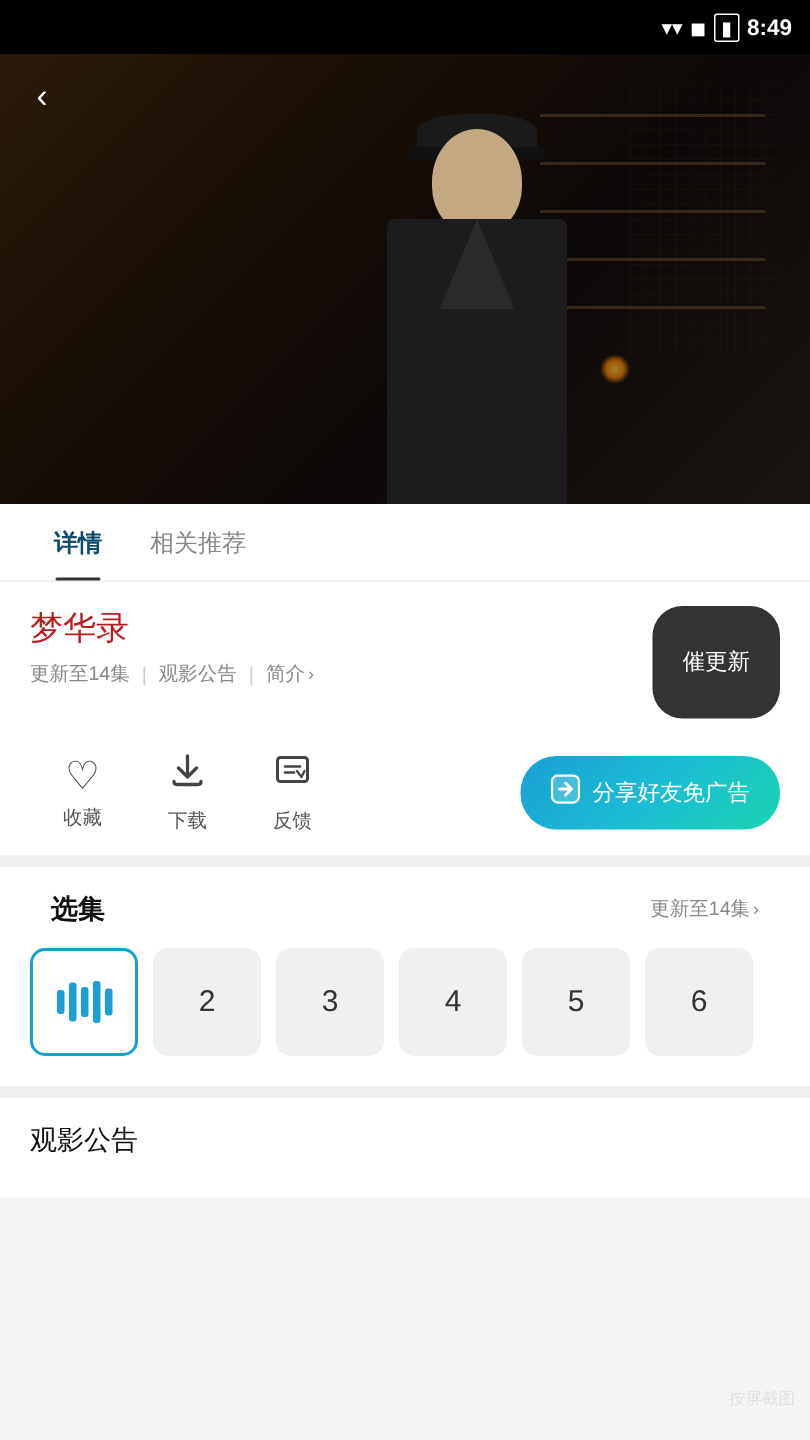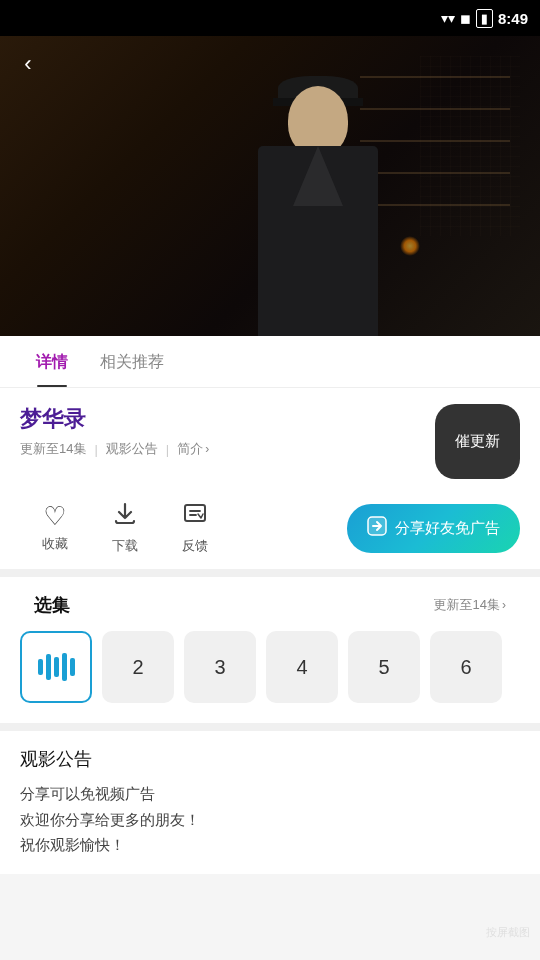--- a/index.html
+++ b/index.html
@@ -154,21 +154,21 @@
       border-bottom: 1px solid #eee;
     }
     .tab-item {
       padding: 16px 16px 14px;
       font-size: 16px;
       cursor: pointer;
       position: relative;
       color: #888;
     }
     .tab-item.active {
-      color: #a21caf;
+      color: #0c4a6e;
       font-weight: 600;
     }
     .tab-item.active::after {
       content: '';
       position: absolute;
       bottom: 0;
       left: 50%;
       transform: translateX(-50%);
       width: 30px;
       height: 2px;
@@ -188,22 +188,22 @@
       background: #fff;
     }
     .show-header {
       display: flex;
       align-items: flex-start;
       justify-content: space-between;
     }
     .show-title-block {}
     .show-title {
       font-size: 22px;
-      font-weight: 700;
-      color: #4c1d95;
+      font-weight: 400;
+      color: #b91c1c;
       margin-bottom: 6px;
     }
     .show-meta {
       display: flex;
       align-items: center;
       gap: 8px;
       font-size: 13px;
       color: #888;
     }
     .meta-sep {
@@ -516,21 +516,16 @@
     <button class="ep-btn normal">3</button>
     <button class="ep-btn normal">4</button>
     <button class="ep-btn normal">5</button>
     <button class="ep-btn normal">6</button>
   </div>
 
   <div class="divider"></div>
 
   <div class="notice-section">
     <div class="notice-title">观影公告</div>
-    <div class="notice-text">
-      <div>分享可以免视频广告</div>
-      <div>欢迎你分享给更多的朋友！</div>
-      <div>祝你观影愉快！</div>
-    </div>
   </div>
 </div>
 
 <div class="watermark">按屏截图</div>
 
 </body></html>

